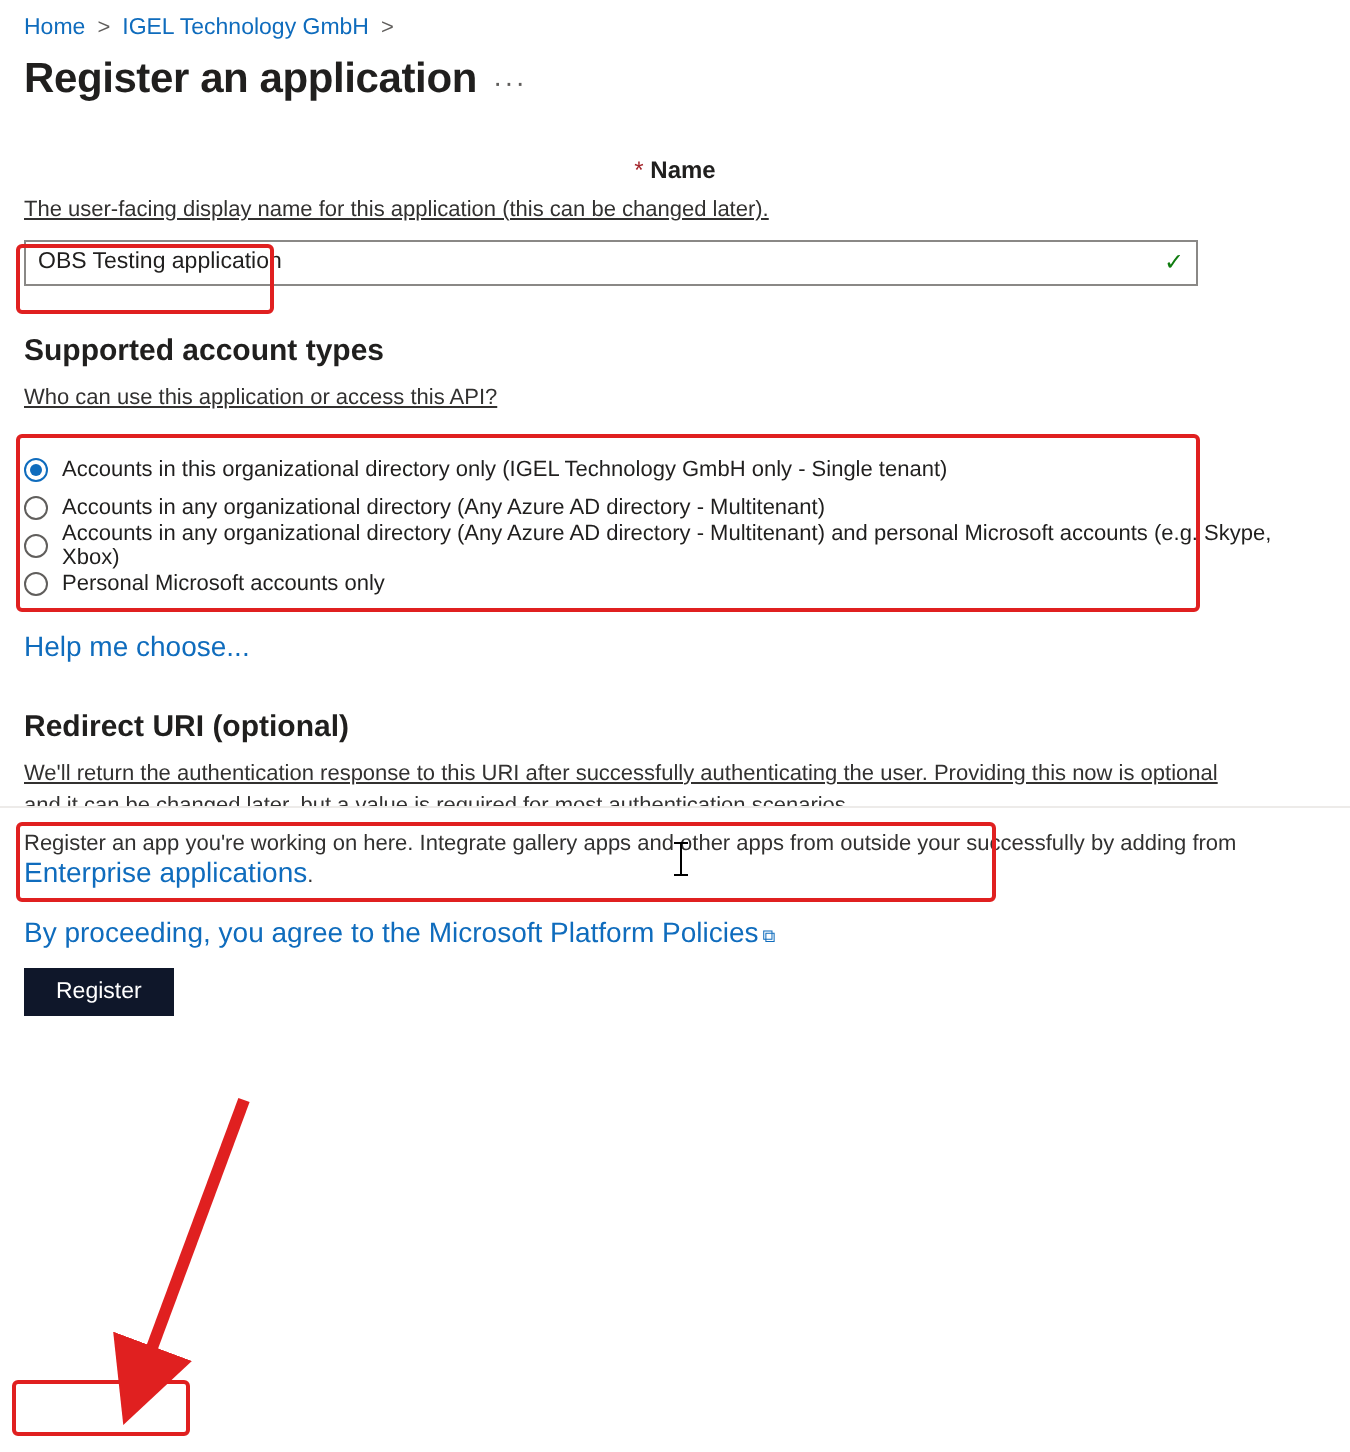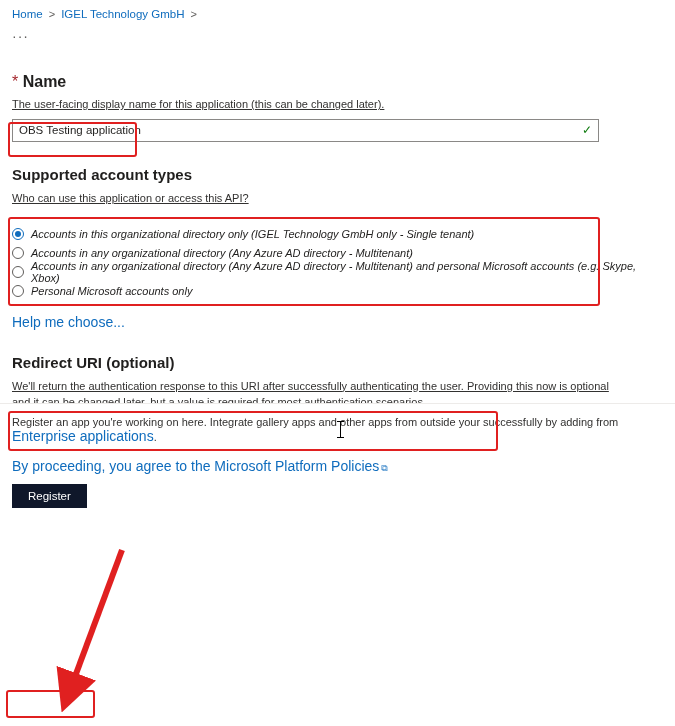--- a/index.html
+++ b/index.html
@@ -61,24 +61,25 @@
     padding-bottom: 3px;
     cursor: pointer;
   }
 
   .content {
     padding: 0 12px;
     margin-top: 26px;
   }
 
   .section-label {
-    font-size: 16px;
+    font-size: 12px;
     font-weight: bold;
     color: #201f1e;
     margin-bottom: 6px;
+    text-align: center;
   }
   .req-star {
     color: #a4262c;
     font-weight: normal;
   }
   .helper {
     font-size: 11px;
     color: #323130;
     margin-bottom: 6px;
     line-height: 1.45;
@@ -124,21 +125,21 @@
 
   .section-gap { height: 24px; }
 
   .section-heading {
     font-size: 15px;
     font-weight: bold;
     color: #201f1e;
     margin-bottom: 8px;
   }
 
-  .radio-group { margin-top: 19px; font-style: italic; }
+  .radio-group { margin-top: 19px; }
   .radio-row {
     display: flex;
     align-items: center;
     gap: 7px;
     height: 17px;
     margin-bottom: 2px;
     cursor: pointer;
   }
   .radio {
     width: 12px;
@@ -311,20 +312,21 @@
 <div class="page">
 
   <div class="breadcrumb">
     <a>Home</a>
     <span class="sep">&gt;</span>
     <a>IGEL Technology GmbH</a>
     <span class="sep">&gt;</span>
   </div>
 
   <div class="title-row">
+    <div class="page-title">Register an application</div>
     <div class="ellipsis">···</div>
   </div>
 
   <div class="content">
 
     
     <div class="section-label">
       <span class="req-star">*</span>
       <span>Name</span>
     </div>

